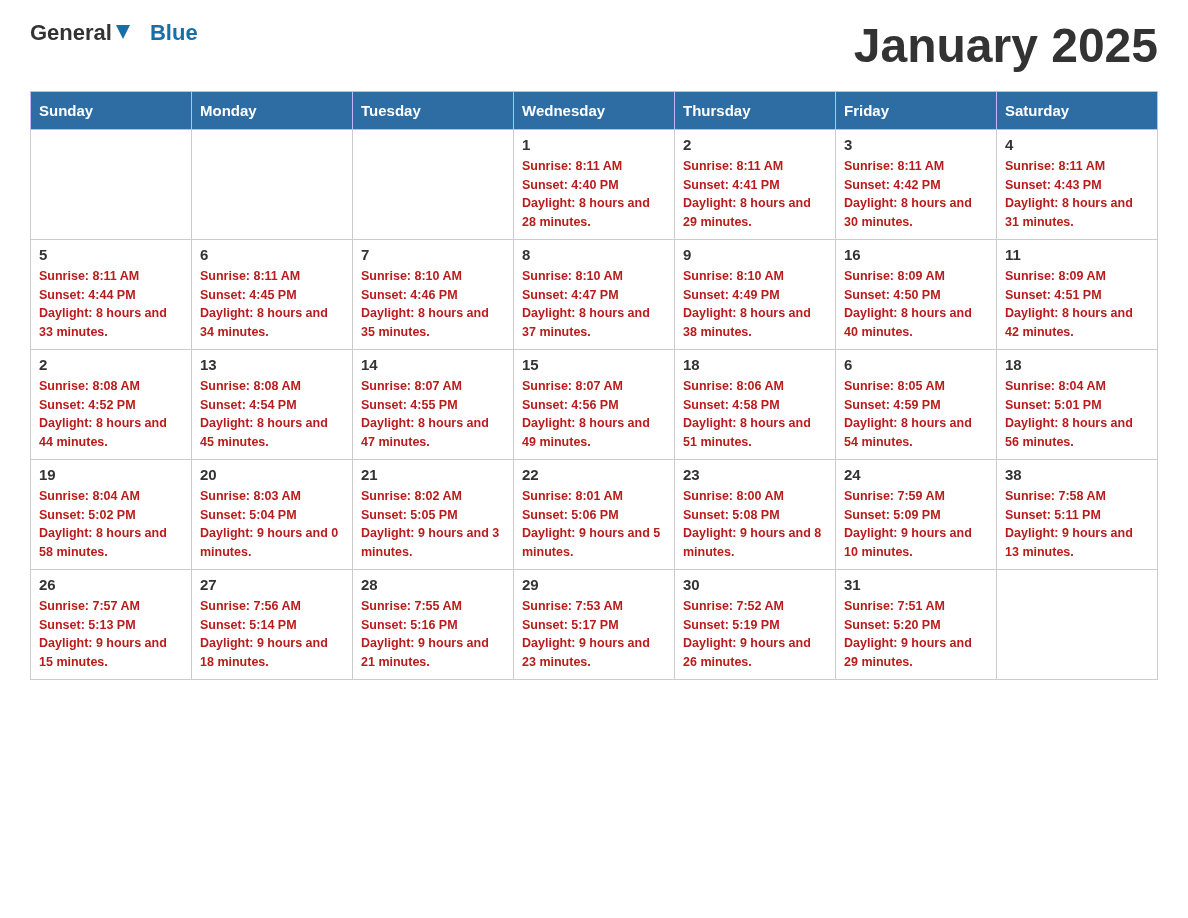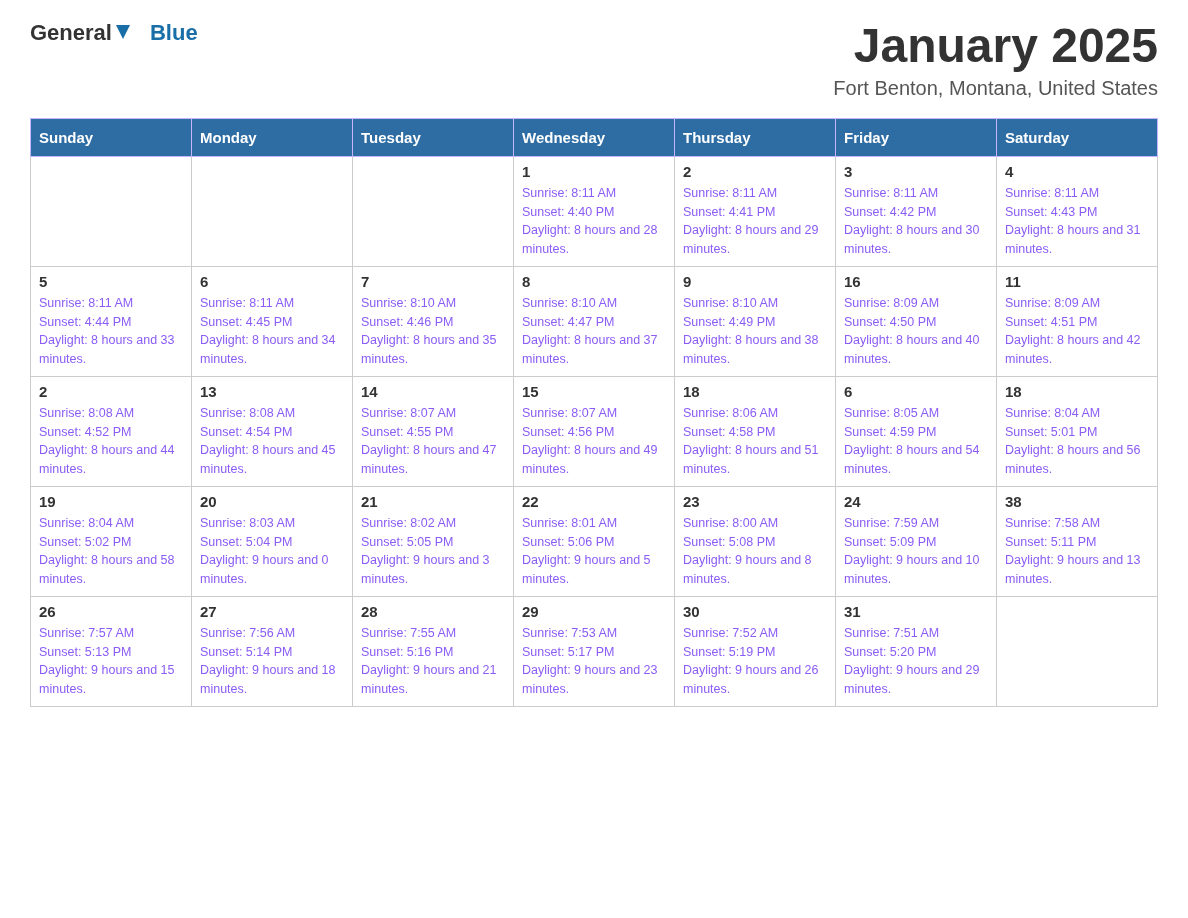--- a/index.html
+++ b/index.html
@@ -10,21 +10,21 @@
       width: 1188px;
       min-height: 918px;
     }
     .header {
       display: flex;
       justify-content: space-between;
       align-items: flex-start;
       margin-bottom: 18px;
     }
     .title-block {
-      text-align: right;
+      text-align: center;
     }
     .calendar-title {
       font-size: 48px;
       font-weight: bold;
       color: #333;
       line-height: 1.1;
     }
     .calendar-subtitle {
       font-size: 20px;
       color: #555;
@@ -54,22 +54,23 @@
     }
     .day-number {
       font-size: 15px;
       font-weight: bold;
       color: #333;
       display: block;
       margin-bottom: 4px;
     }
     .day-info {
       font-size: 12.5px;
-      color: #8b5cf6;
+      color: #b91c1c;
       line-height: 1.5;
+      font-weight: bold;
     }
     .empty-cell {
       background: #fff;
     }
     .logo-wrapper {
       display: flex;
       flex-direction: row;
       align-items: flex-start;
     }
     .logo-row1 {
@@ -89,21 +90,20 @@
             <polygon points="7,14 0,0 14,0" fill="#1a6ea8"></polygon>
           </svg>
       </span>
     </div>
     <div>
       <span style="font-size:22px;font-weight:bold;color:#1a6ea8;margin-left:20px;">Blue</span>
     </div>
   </div>
   <div class="title-block">
     <div class="calendar-title">January 2025</div>
-    <div class="calendar-subtitle">Fort Benton, Montana, United States</div>
   </div>
 </div>
 
 <table class="calendar">
   <thead>
     <tr>
     <th>Sunday</th>
         <th>Monday</th>
         <th>Tuesday</th>
         <th>Wednesday</th>

